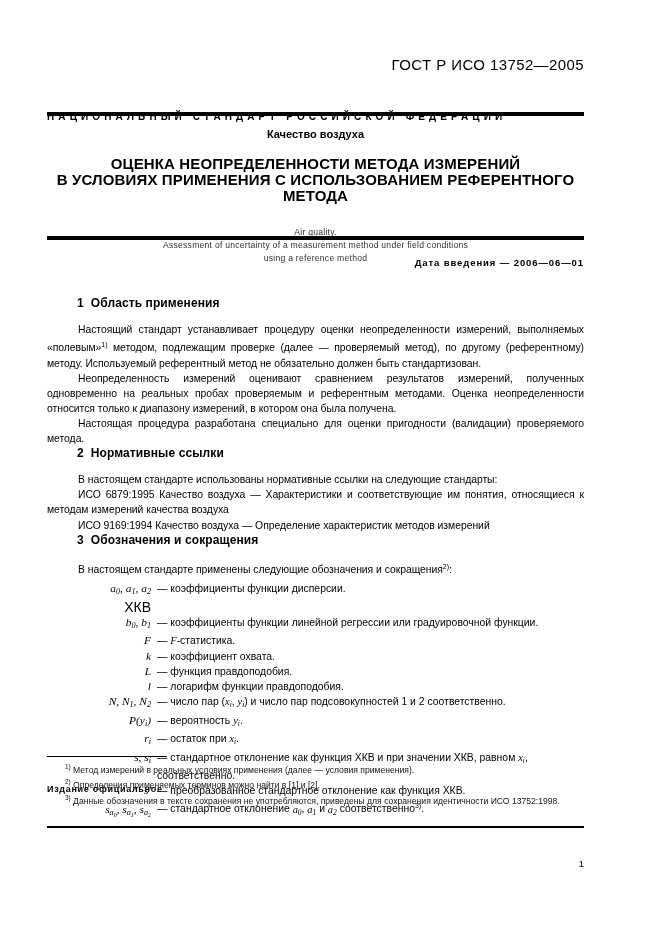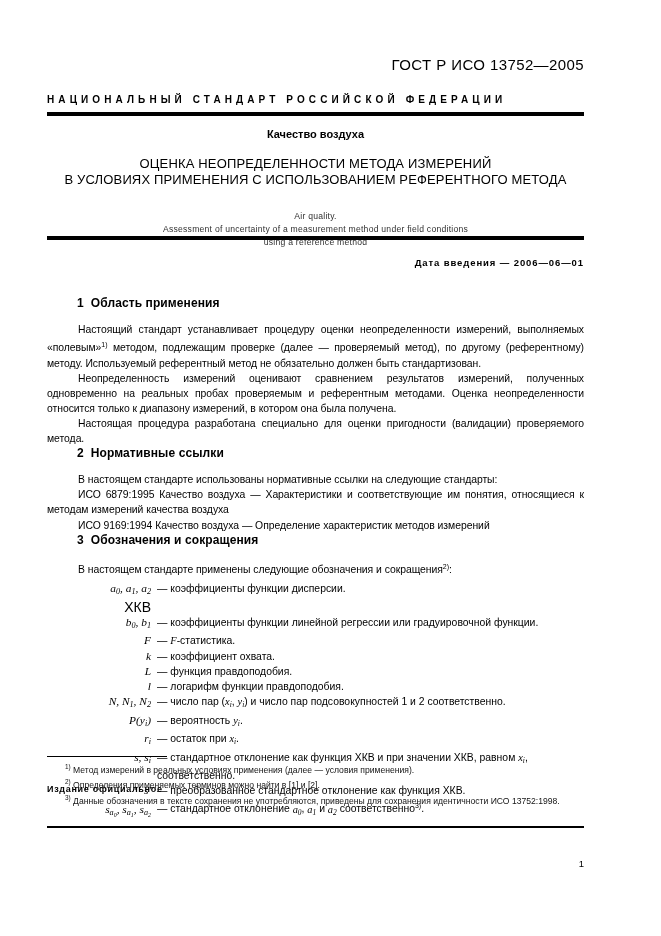--- a/index.html
+++ b/index.html
@@ -23,21 +23,21 @@
     top: 56px;
     right: 77px;
     font-size: 15px;
     font-weight: normal;
     letter-spacing: 0.4px;
     white-space: nowrap;
   }
 
   .nat-standard {
     position: absolute;
-    top: 94px;
+    top: 111px;
     left: 47px;
     width: 537px;
     font-size: 10px;
     font-weight: bold;
     letter-spacing: 4.1px;
     text-align: left;
     white-space: nowrap;
   }
 
   .rule-thick {
@@ -66,22 +66,22 @@
     top: 128px;
     width: 537px;
     text-align: center;
   }
   .title-sub {
     font-size: 11px;
     font-weight: bold;
     margin-bottom: 16px;
   }
   .title-main-line {
-    font-size: 13px;
-    font-weight: normal;
+    font-size: 15px;
+    font-weight: bold;
     line-height: 16px;
     letter-spacing: 0.15px;
   }
   .title-en {
     margin-top: 22px;
     font-size: 8.6px;
     line-height: 13px;
     color: #303030;
     letter-spacing: 0.25px;
   }

